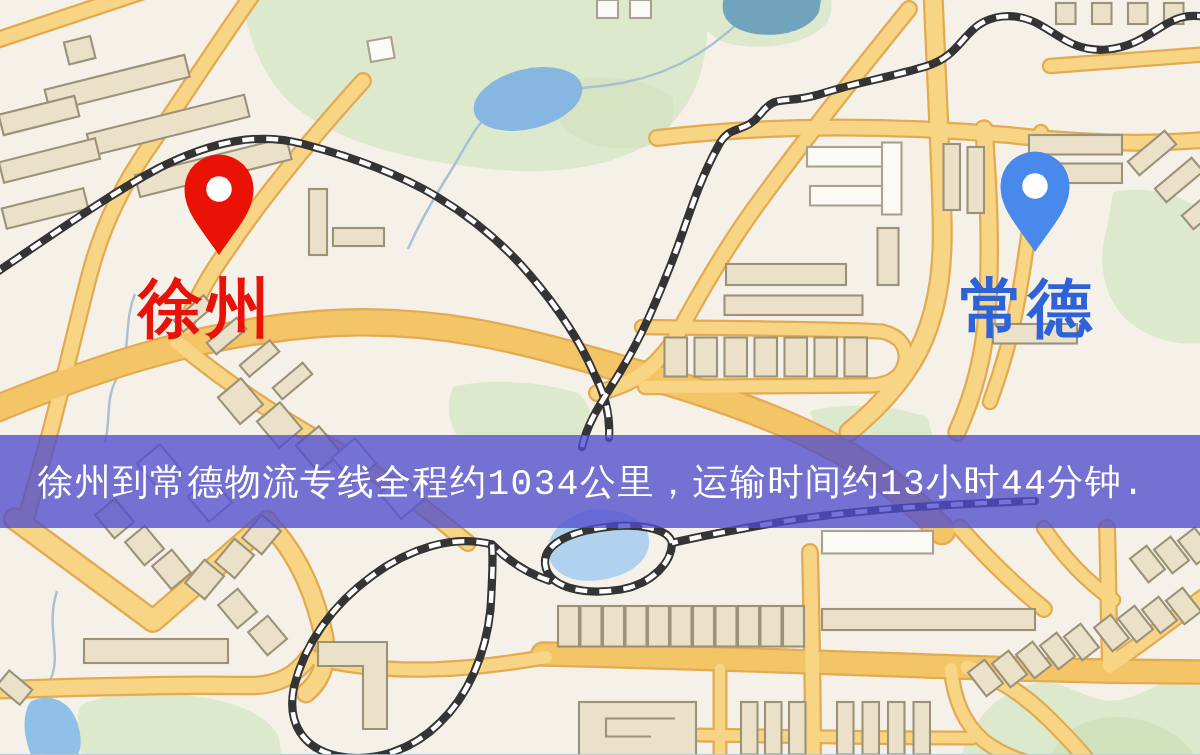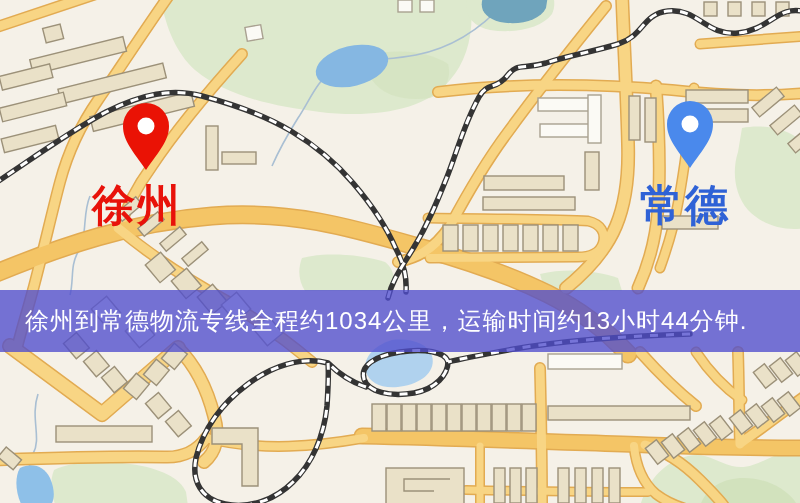--- a/index.html
+++ b/index.html
@@ -1,17 +1,17 @@
 <!DOCTYPE html>
 <html><head>
 <meta charset="utf-8">
 <style>
   html,body{margin:0;padding:0;background:#ddd;}
   .stage{position:relative;width:800px;height:503px;overflow:hidden;
-         font-family:Liberation Sans, sans-serif;background:#0369a1;}
+         font-family:Liberation Mono, monospace;background:#0369a1;}
   .stage svg{position:absolute;left:0;top:0;display:block;}
   
   .casing path, .casing use{fill:none;stroke:#e2ab52;stroke-linecap:round;stroke-linejoin:round;}
   .roadfill path,.roadfill use{fill:none;stroke:#f8d584;stroke-linecap:round;stroke-linejoin:round;}
   .roadfill use.major{stroke:#f4c566;}
   .rail-base{fill:none;stroke:#343434;stroke-width:5.5;stroke-linecap:round;}
   .rail-dash{fill:none;stroke:#ffffff;stroke-width:3;stroke-dasharray:8 8;stroke-linecap:butt;}
   .b{fill:#eae1c8;stroke:#9c9179;stroke-width:1.4;}
   .bw{fill:#fbfaf5;stroke:#a9a191;stroke-width:1.4;}
   .park{fill:#dde9cd;}

